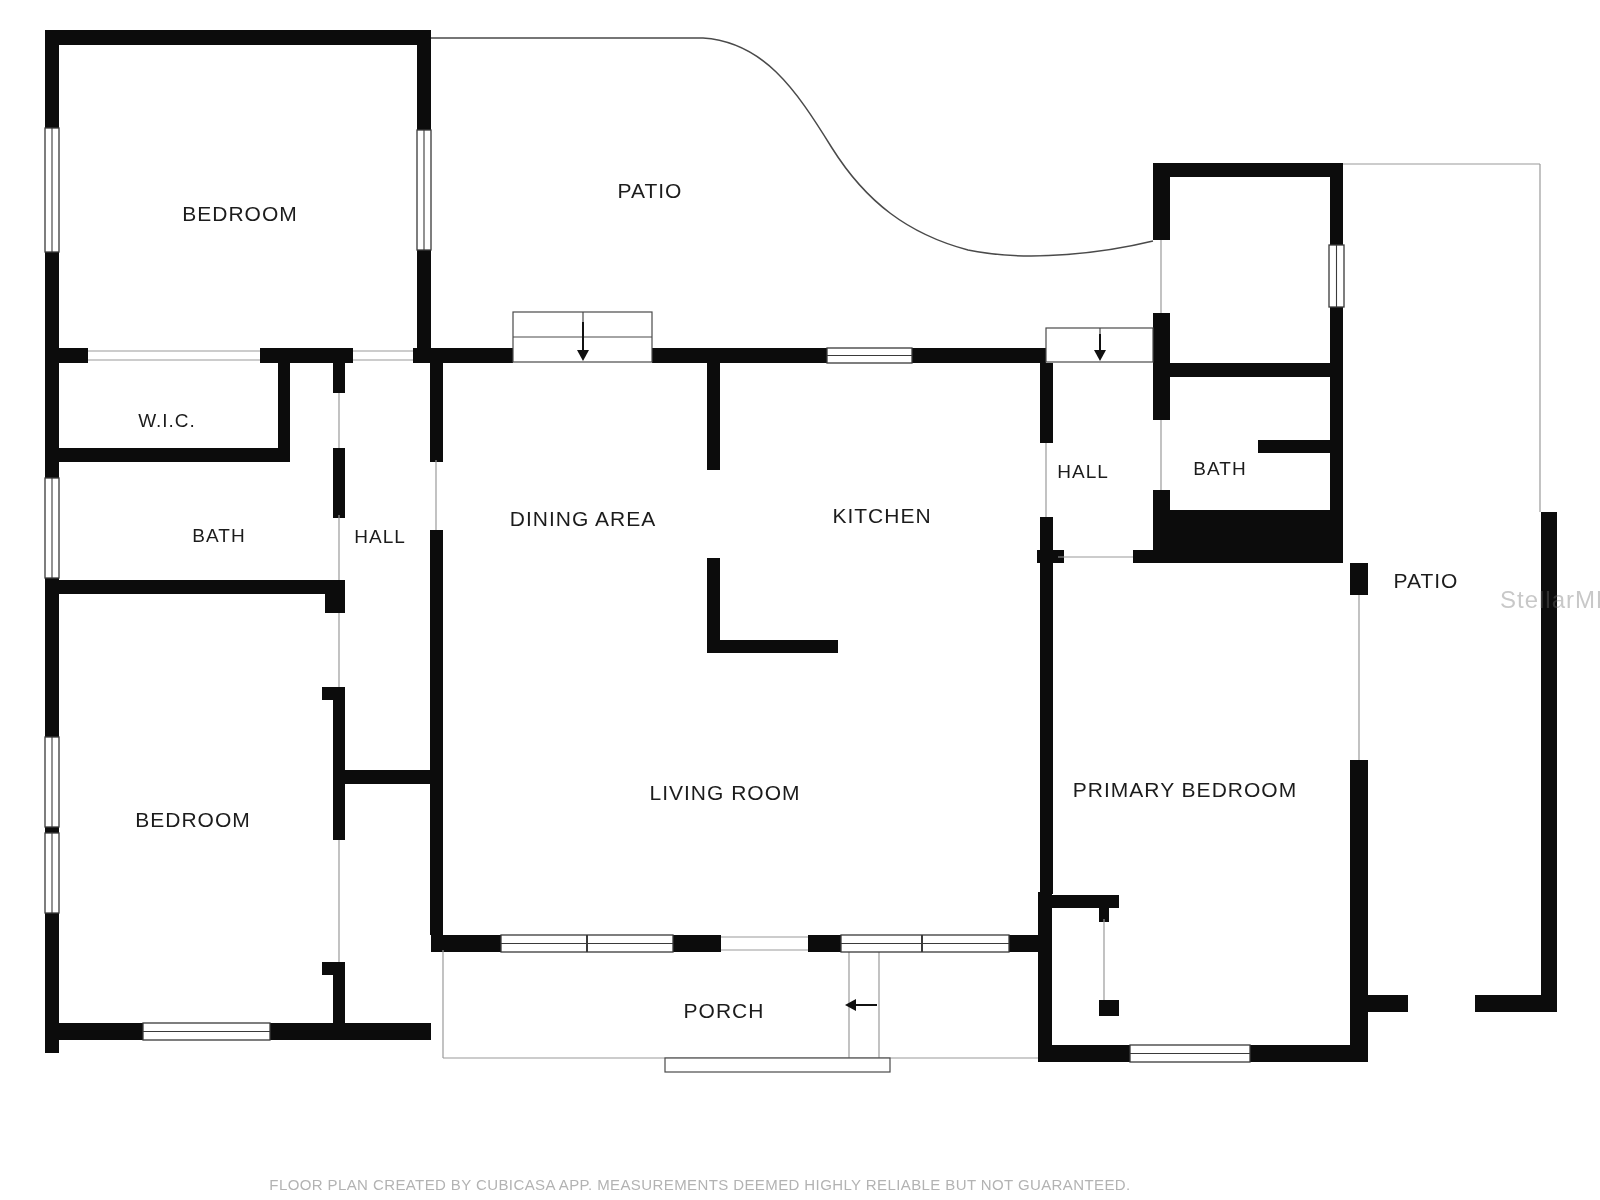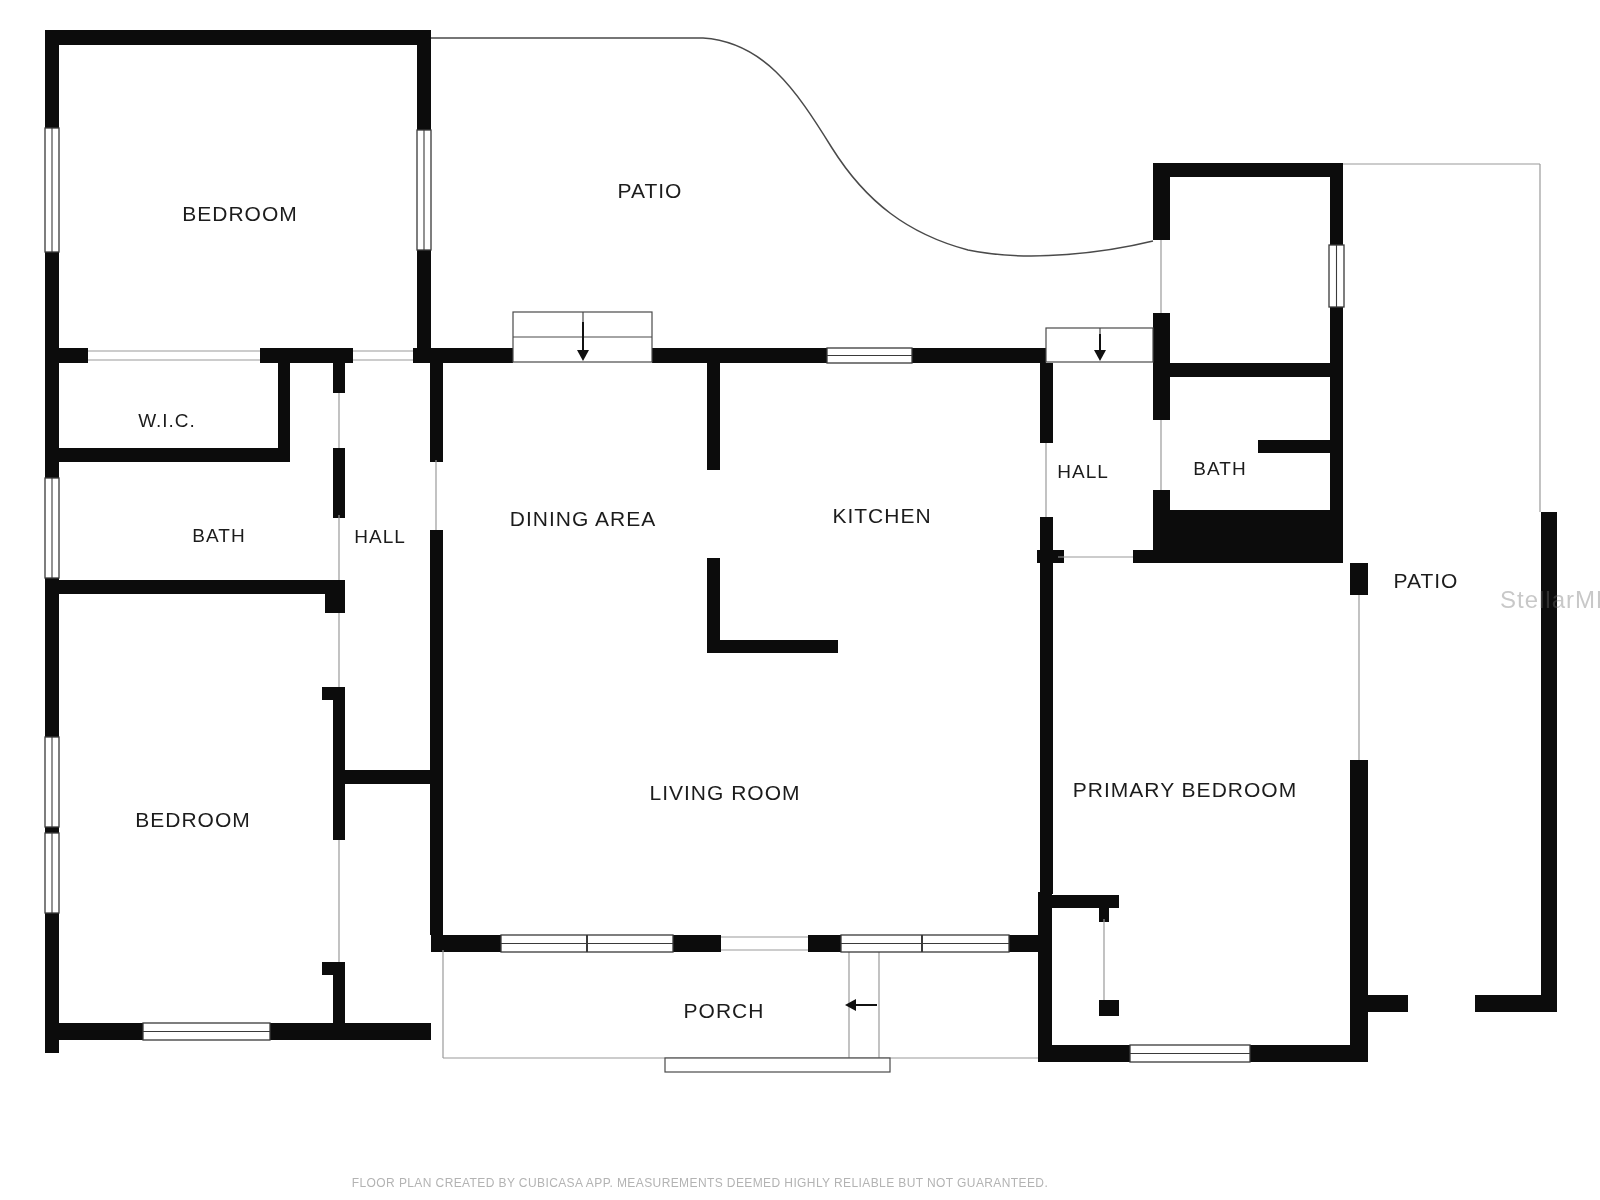--- a/index.html
+++ b/index.html
@@ -1,20 +1,20 @@
 <!DOCTYPE html>
 <html><head>
 <meta charset="utf-8">
 <style>
   html,body{margin:0;padding:0;background:#ffffff;}
   #stage{position:relative;width:1600px;height:1200px;background:#ffffff;overflow:hidden;
          font-family:"Liberation Sans", sans-serif;}
   #plan{position:absolute;left:0;top:0;}
   #footer-text{position:absolute;left:0;top:1176px;width:1400px;text-align:center;
-         font-size:12px;letter-spacing:0.4px;color:#b3b3b3;}
+         font-size:15px;letter-spacing:0.4px;color:#b3b3b3;}
   #watermark{position:absolute;left:1500px;top:586px;font-size:24px;letter-spacing:1px;
          color:rgba(110,110,110,0.38);white-space:nowrap;}
   text.room-label{fill:#1c1c1c;letter-spacing:1px;}
 </style>
 </head>
 <body>
 
 <div id="stage">
   <svg id="plan" width="1600" height="1200" viewBox="0 0 1600 1200" xmlns="http://www.w3.org/2000/svg">
       <rect x="45" y="30" width="386" height="15" fill="#0c0c0c"></rect>

